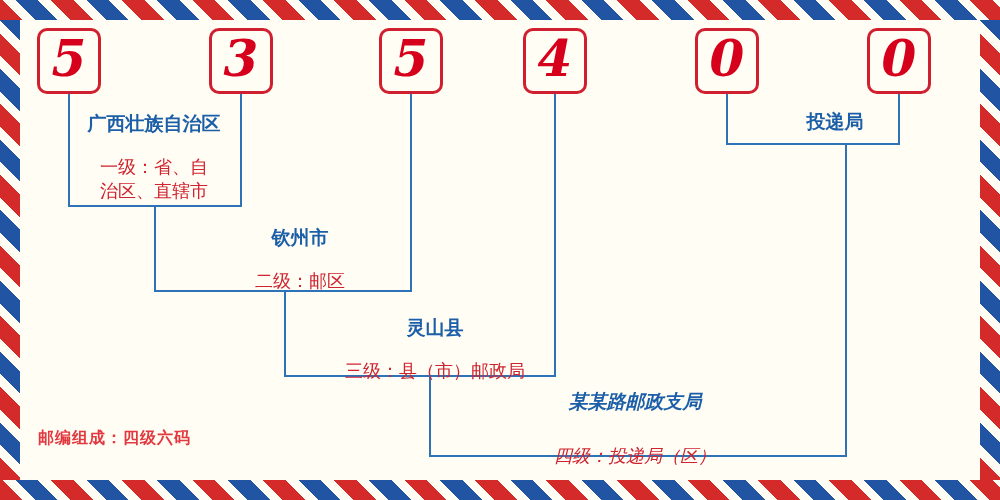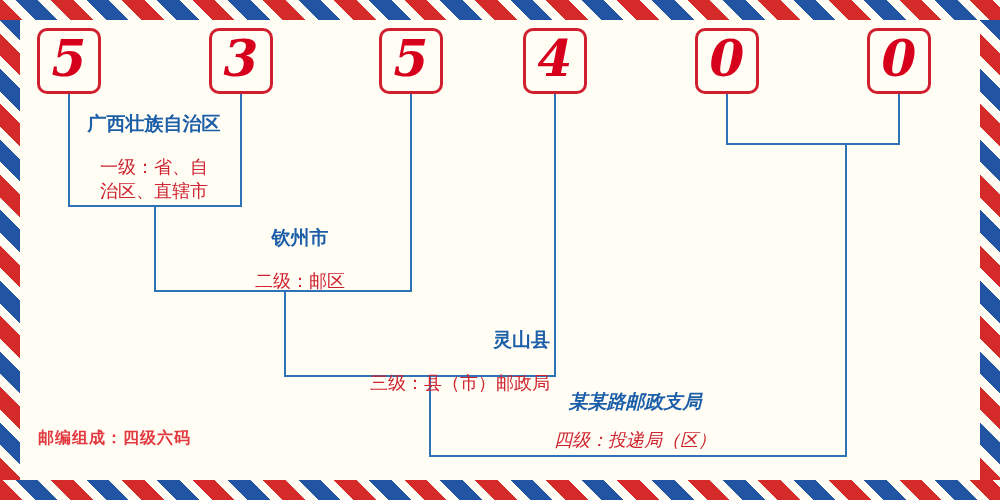--- a/index.html
+++ b/index.html
@@ -53,24 +53,24 @@
     font-weight:bold;font-size:19px;line-height:1.25;
     white-space:nowrap;
   }
   .lbl .d{
     color:var(--text_red,#cf2330);
     font-size:18px;margin-top:19px;line-height:1.35;
   }
   .lbl1{left:70px;top:112px;width:168px;}
   .lbl1 .d{width:116px;margin-left:auto;margin-right:auto;}
   .lbl2{left:225px;top:226px;width:150px;}
-  .lbl3{left:320px;top:328px;width:230px;text-align:right;}
+  .lbl3{left:320px;top:316px;width:230px;}
   .lbl4{left:765px;top:110px;width:140px;}
   .lbl5{left:515px;top:390px;width:240px;font-style:italic;}
-  .lbl5 .d{margin-top:14px;}
+  .lbl5 .d{margin-top:30px;}
 
   .footer{
     position:absolute;left:38px;top:428px;
     color:var(--footer_red,#e2383f);
     font-weight:bold;font-size:16px;letter-spacing:1px;
   }
 </style>
 </head>
 <body>
 
@@ -128,20 +128,23 @@
   <div class="lbl lbl2">
     <div class="t">钦州市</div>
     <div class="d">二级：邮区</div>
   </div>
 
   <div class="lbl lbl3">
     <div class="t">灵山县</div>
     <div class="d">三级：县（市）邮政局</div>
   </div>
 
+  <div class="lbl lbl4">
+    <div class="t">投递局</div>
+  </div>
 
   <div class="lbl lbl5">
     <div class="t">某某路邮政支局</div>
     <div class="d">四级：投递局（区）</div>
   </div>
 
   <div class="footer">邮编组成：四级六码</div>
 
 </div>
 

